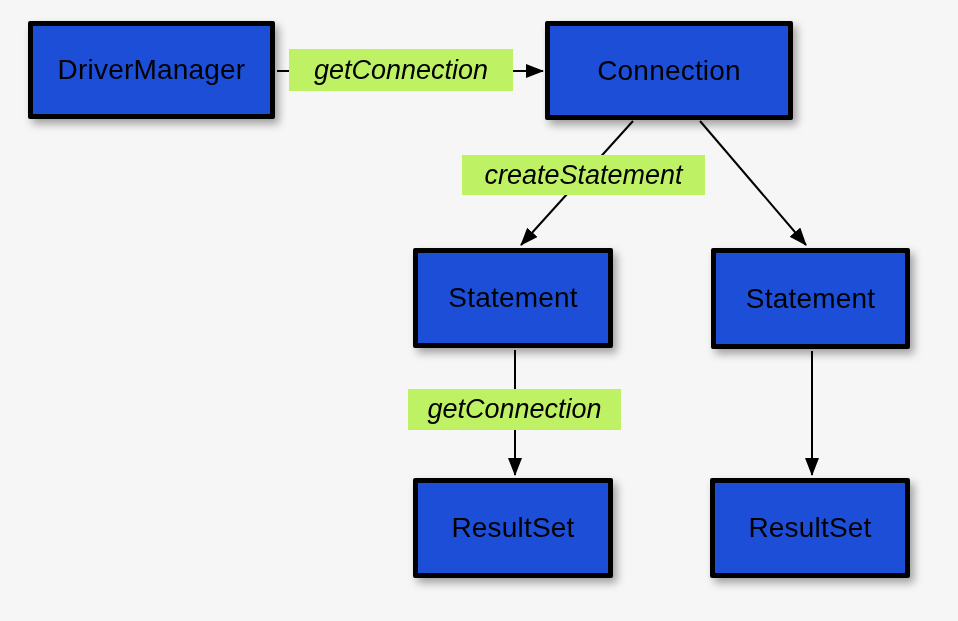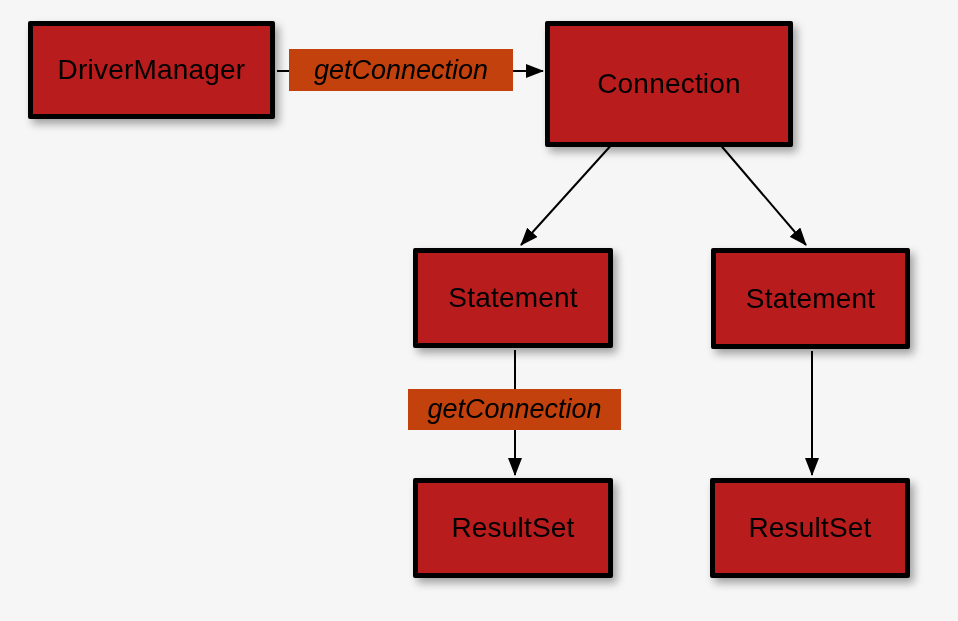--- a/index.html
+++ b/index.html
@@ -12,40 +12,40 @@
     overflow: hidden;
   }
   .edge-layer {
     position: absolute;
     left: 0; top: 0;
     width: 958px; height: 621px;
   }
   .node {
     position: absolute;
     box-sizing: border-box;
-    background: #b91c1c;
+    background: #1d4ed8;
     border: 5px solid #000000;
     border-radius: 2px;
     box-shadow: 4px 5px 8px rgba(0,0,0,0.35);
     display: flex;
     align-items: center;
     justify-content: center;
     color: #000000;
     font-size: 28px;
     letter-spacing: 0.2px;
   }
   .node-driver-manager { left: 28px;  top: 21px;  width: 247px; height: 98px;  }
-  .node-connection     { left: 545px; top: 21px;  width: 248px; height: 126px;  }
+  .node-connection     { left: 545px; top: 21px;  width: 248px; height: 99px;  }
   .node-statement-l    { left: 413px; top: 248px; width: 200px; height: 100px; }
   .node-statement-r    { left: 711px; top: 248px; width: 199px; height: 101px; }
   .node-resultset-l    { left: 413px; top: 478px; width: 200px; height: 100px; }
   .node-resultset-r    { left: 710px; top: 478px; width: 200px; height: 100px; }
   .edge-label {
     position: absolute;
-    background: #c2410c;
+    background: #bef264;
     color: #000000;
     font-style: italic;
     font-size: 27px;
     display: flex;
     align-items: center;
     justify-content: center;
     white-space: nowrap;
   }
   .label-getconnection   { left: 289px; top: 49px;  width: 224px; height: 42px; }
   .label-createstatement { left: 462px; top: 155px; width: 243px; height: 40px; }
@@ -64,20 +64,21 @@
     </defs>
     <line x1="277" y1="71" x2="543" y2="71" stroke="#000000" stroke-width="2" marker-end="url(#arrowhead)"></line>
     <line x1="633" y1="121" x2="521" y2="245" stroke="#000000" stroke-width="2" marker-end="url(#arrowhead)"></line>
     <line x1="700" y1="121" x2="806" y2="245" stroke="#000000" stroke-width="2" marker-end="url(#arrowhead)"></line>
     <line x1="515" y1="350" x2="515" y2="475" stroke="#000000" stroke-width="2" marker-end="url(#arrowhead)"></line>
     <line x1="812" y1="351" x2="812" y2="475" stroke="#000000" stroke-width="2" marker-end="url(#arrowhead)"></line>
   </svg>
 
   <div class="edge-label label-getconnection">getConnection</div>
 
+  <div class="edge-label label-createstatement">createStatement</div>
 
   <div class="edge-label label-executequery">getConnection</div>
 
   <div class="node node-driver-manager">
     <span>DriverManager</span>
   </div>
 
   <div class="node node-connection">
     <span>Connection</span>
   </div>

